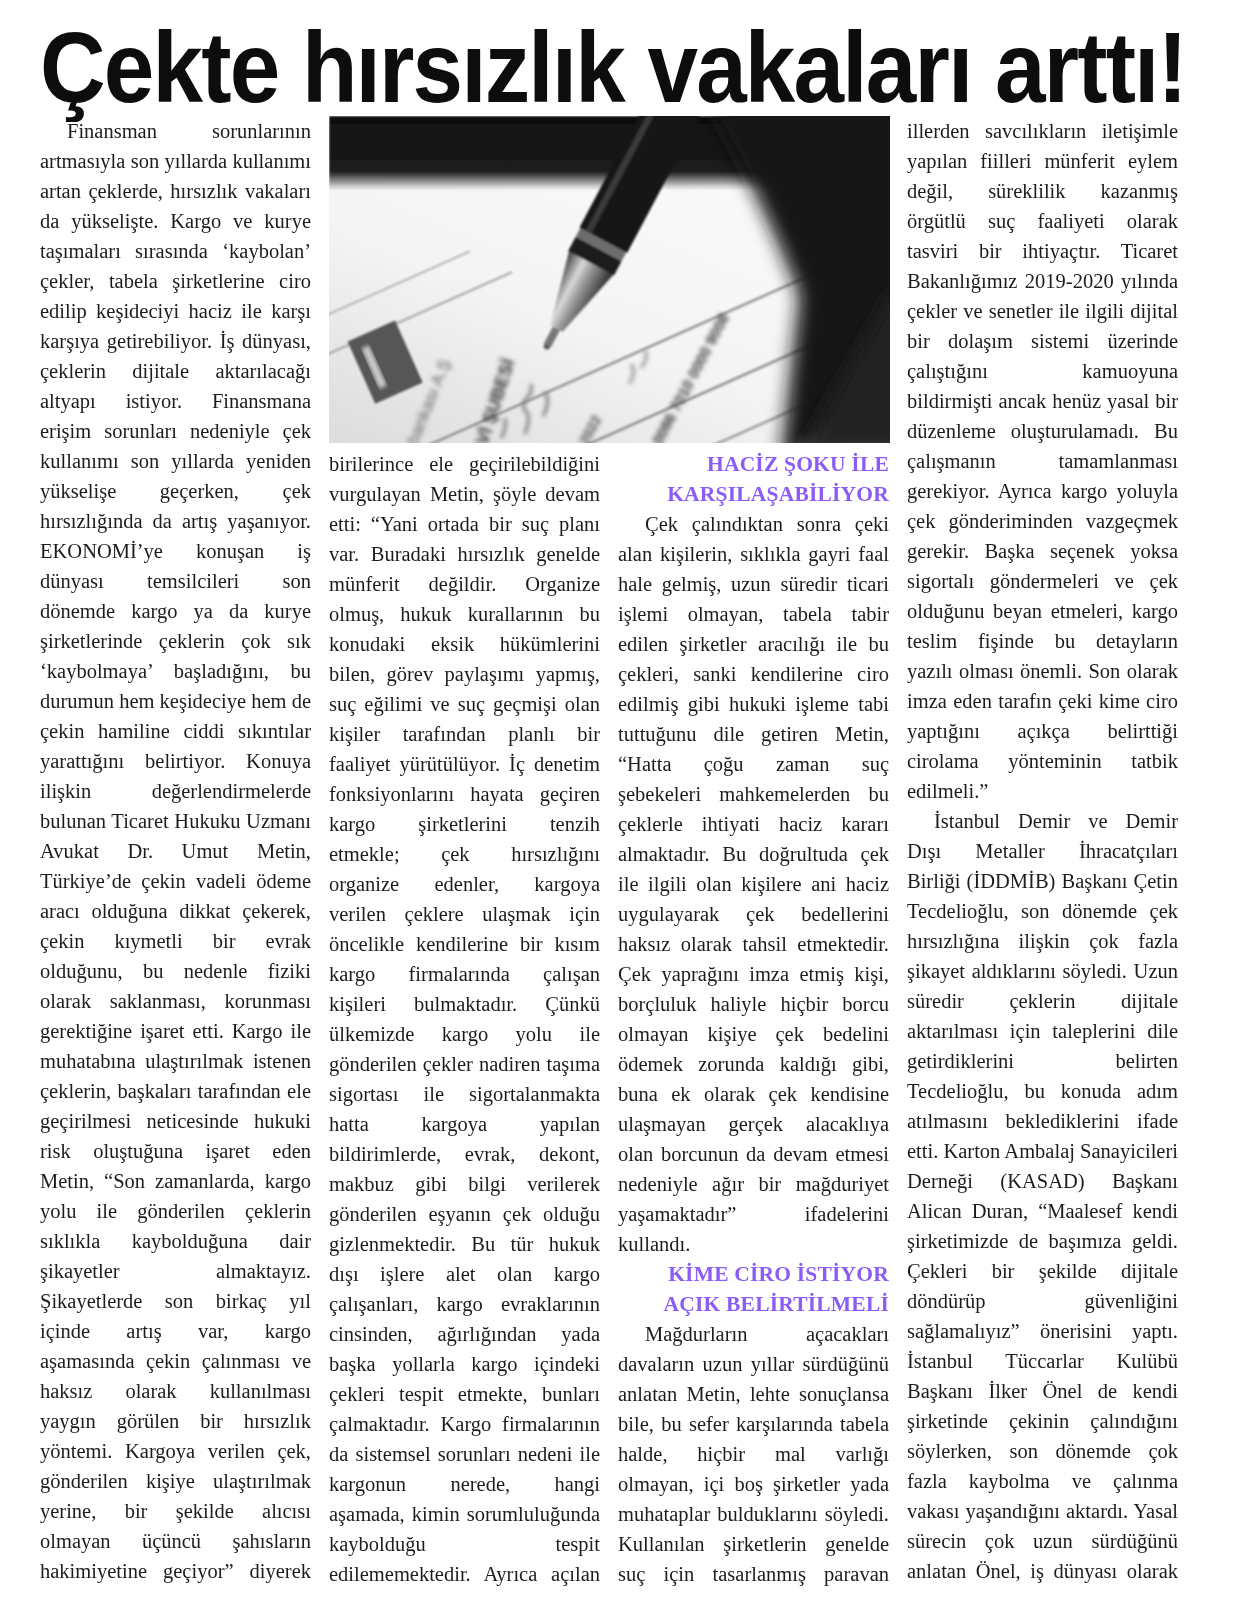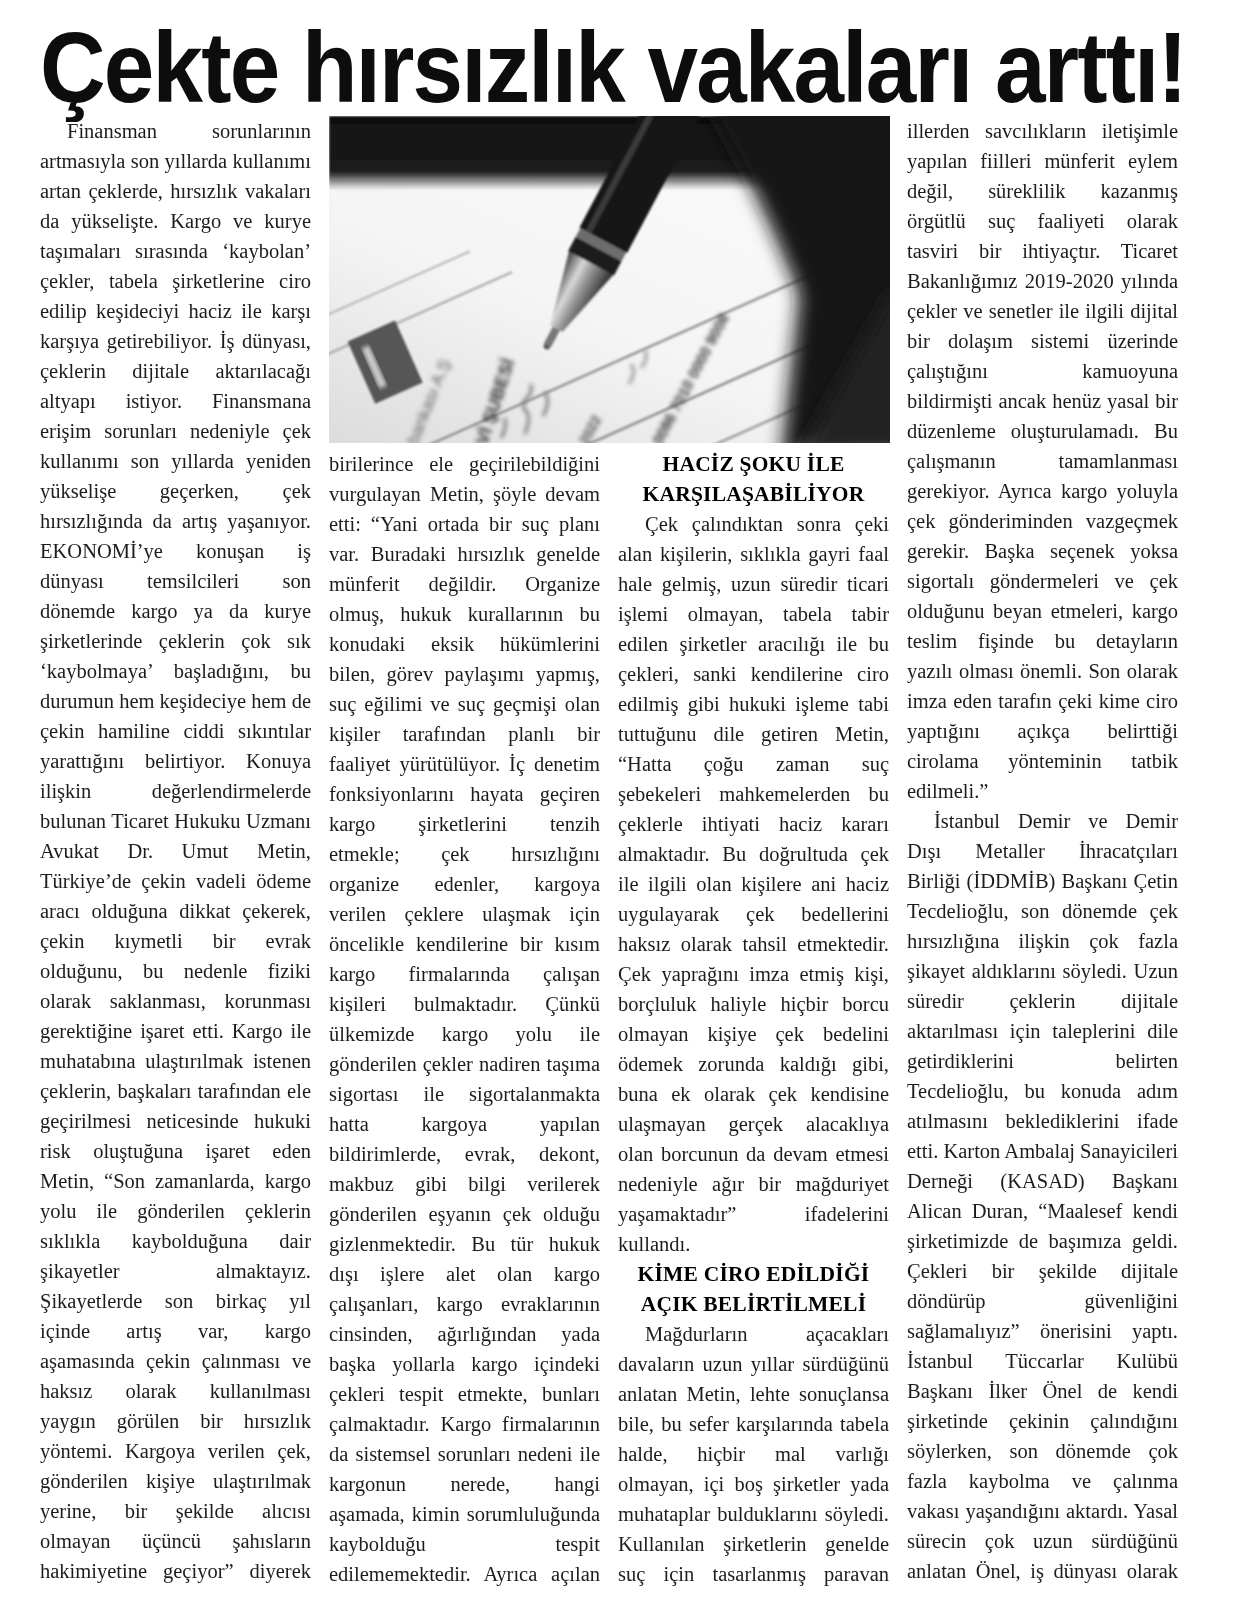--- a/index.html
+++ b/index.html
@@ -19,21 +19,21 @@
   }
   .col{
     width:271px;min-width:271px;height:100%;overflow:hidden;
     font-size:20.5px;line-height:30px;text-align:justify;
   }
   .img-spacer{height:333px;}
   .body-p{margin:0;}
   .body-p.indent{text-indent:27px;}
   .subhead{
     margin:0;font-size:21.5px;line-height:30px;font-weight:bold;
-    text-align:center;letter-spacing:0.2px;color:#000000;
+    text-align:right;letter-spacing:0.2px;color:#8b5cf6;
   }
   .photo{
     position:absolute;left:289px;top:0;width:561px;height:327px;
     overflow:hidden;background:#ececec;
   }
   .photo svg{display:block;}
 </style>
 </head>
 <body>
 
@@ -120,20 +120,20 @@
 
     <div style="display:contents" id="columns-root"><div class="col">
           <p class="body-p indent">Finansman sorunlarının artmasıyla son yıllarda kullanımı artan çeklerde, hırsızlık vakaları da yükselişte. Kargo ve kurye taşımaları sırasında ‘kaybolan’ çekler, tabela şirketlerine ciro edilip keşideciyi haciz ile karşı karşıya getirebiliyor. İş dünyası, çeklerin dijitale aktarılacağı altyapı istiyor. Finansmana erişim sorunları nedeniyle çek kullanımı son yıllarda yeniden yükselişe geçerken, çek hırsızlığında da artış yaşanıyor. EKONOMİ’ye konuşan iş dünyası temsilcileri son dönemde kargo ya da kurye şirketlerinde çeklerin çok sık ‘kaybolmaya’ başladığını, bu durumun hem keşideciye hem de çekin hamiline ciddi sıkıntılar yarattığını belirtiyor. Konuya ilişkin değerlendirmelerde bulunan Ticaret Hukuku Uzmanı Avukat Dr. Umut Metin, Türkiye’de çekin vadeli ödeme aracı olduğuna dikkat çekerek, çekin kıymetli bir evrak olduğunu, bu nedenle fiziki olarak saklanması, korunması gerektiğine işaret etti. Kargo ile muhatabına ulaştırılmak istenen çeklerin, başkaları tarafından ele geçirilmesi neticesinde hukuki risk oluştuğuna işaret eden Metin, “Son zamanlarda, kargo yolu ile gönderilen çeklerin sıklıkla kaybolduğuna dair şikayetler almaktayız. Şikayetlerde son birkaç yıl içinde artış var, kargo aşamasında çekin çalınması ve haksız olarak kullanılması yaygın görülen bir hırsızlık yöntemi. Kargoya verilen çek, gönderilen kişiye ulaştırılmak yerine, bir şekilde alıcısı olmayan üçüncü şahısların hakimiyetine geçiyor” diyerek yaşananları anlattı.</p>
         </div><div class="col">
           <div class="img-spacer"></div>
           <p class="body-p">birilerince ele geçirilebildiğini vurgulayan Metin, şöyle devam etti: “Yani ortada bir suç planı var. Buradaki hırsızlık genelde münferit değildir. Organize olmuş, hukuk kurallarının bu konudaki eksik hükümlerini bilen, görev paylaşımı yapmış, suç eğilimi ve suç geçmişi olan kişiler tarafından planlı bir faaliyet yürütülüyor. İç denetim fonksiyonlarını hayata geçiren kargo şirketlerini tenzih etmekle; çek hırsızlığını organize edenler, kargoya verilen çeklere ulaşmak için öncelikle kendilerine bir kısım kargo firmalarında çalışan kişileri bulmaktadır. Çünkü ülkemizde kargo yolu ile gönderilen çekler nadiren taşıma sigortası ile sigortalanmakta hatta kargoya yapılan bildirimlerde, evrak, dekont, makbuz gibi bilgi verilerek gönderilen eşyanın çek olduğu gizlenmektedir. Bu tür hukuk dışı işlere alet olan kargo çalışanları, kargo evraklarının cinsinden, ağırlığından yada başka yollarla kargo içindeki çekleri tespit etmekte, bunları çalmaktadır. Kargo firmalarının da sistemsel sorunları nedeni ile kargonun nerede, hangi aşamada, kimin sorumluluğunda kaybolduğu tespit edilememektedir. Ayrıca açılan bir kargo poşetinin içinde çek olmaması durumunda, bu ambalaj her zamana yenisi ile kolayca değiştirilebilmektedir. Kargo firmaları kaybolan gönderi sebebi ile sadece gön-</p>
         </div><div class="col">
           <div class="img-spacer"></div>
           <h2 class="subhead">HACİZ ŞOKU İLE KARŞILAŞABİLİYOR</h2>
           <p class="body-p indent">Çek çalındıktan sonra çeki alan kişilerin, sıklıkla gayri faal hale gelmiş, uzun süredir ticari işlemi olmayan, tabela tabir edilen şirketler aracılığı ile bu çekleri, sanki kendilerine ciro edilmiş gibi hukuki işleme tabi tuttuğunu dile getiren Metin, “Hatta çoğu zaman suç şebekeleri mahkemelerden bu çeklerle ihtiyati haciz kararı almaktadır. Bu doğrultuda çek ile ilgili olan kişilere ani haciz uygulayarak çek bedellerini haksız olarak tahsil etmektedir. Çek yaprağını imza etmiş kişi, borçluluk haliyle hiçbir borcu olmayan kişiye çek bedelini ödemek zorunda kaldığı gibi, buna ek olarak çek kendisine ulaşmayan gerçek alacaklıya olan borcunun da devam etmesi nedeniyle ağır bir mağduriyet yaşamaktadır” ifadelerini kullandı.</p>
-          <h2 class="subhead">KİME CİRO EDİLDİĞİ AÇIK BELİRTİLMELİ</h2>
+          <h2 class="subhead">KİME CİRO İSTİYOR AÇIK BELİRTİLMELİ</h2>
           <p class="body-p indent">Mağdurların açacakları davaların uzun yıllar sürdüğünü anlatan Metin, lehte sonuçlansa bile, bu sefer karşılarında tabela halde, hiçbir mal varlığı olmayan, içi boş şirketler yada muhataplar bulduklarını söyledi. Kullanılan şirketlerin genelde suç için tasarlanmış paravan şirketler olduğuna işaret eden Metin, şu uyarılarda bulundu: “Bu suçlar konusunda farklı</p>
         </div><div class="col">
           <p class="body-p">illerden savcılıkların iletişimle yapılan fiilleri münferit eylem değil, süreklilik kazanmış örgütlü suç faaliyeti olarak tasviri bir ihtiyaçtır. Ticaret Bakanlığımız 2019-2020 yılında çekler ve senetler ile ilgili dijital bir dolaşım sistemi üzerinde çalıştığını kamuoyuna bildirmişti ancak henüz yasal bir düzenleme oluşturulamadı. Bu çalışmanın tamamlanması gerekiyor. Ayrıca kargo yoluyla çek gönderiminden vazgeçmek gerekir. Başka seçenek yoksa sigortalı göndermeleri ve çek olduğunu beyan etmeleri, kargo teslim fişinde bu detayların yazılı olması önemli. Son olarak imza eden tarafın çeki kime ciro yaptığını açıkça belirttiği cirolama yönteminin tatbik edilmeli.”</p>
           <p class="body-p indent">İstanbul Demir ve Demir Dışı Metaller İhracatçıları Birliği (İDDMİB) Başkanı Çetin Tecdelioğlu, son dönemde çek hırsızlığına ilişkin çok fazla şikayet aldıklarını söyledi. Uzun süredir çeklerin dijitale aktarılması için taleplerini dile getirdiklerini belirten Tecdelioğlu, bu konuda adım atılmasını beklediklerini ifade etti. Karton Ambalaj Sanayicileri Derneği (KASAD) Başkanı Alican Duran, “Maalesef kendi şirketimizde de başımıza geldi. Çekleri bir şekilde dijitale döndürüp güvenliğini sağlamalıyız” önerisini yaptı. İstanbul Tüccarlar Kulübü Başkanı İlker Önel de kendi şirketinde çekinin çalındığını söylerken, son dönemde çok fazla kaybolma ve çalınma vakası yaşandığını aktardı. Yasal sürecin çok uzun sürdüğünü anlatan Önel, iş dünyası olarak çeklerin dijitale tanımlanması noktasında bir altyapı geliştirilmesini beklediklerini sözlerine ekledi. </p>
         </div></div>
   </div>
 </div>
 
 </body></html>

